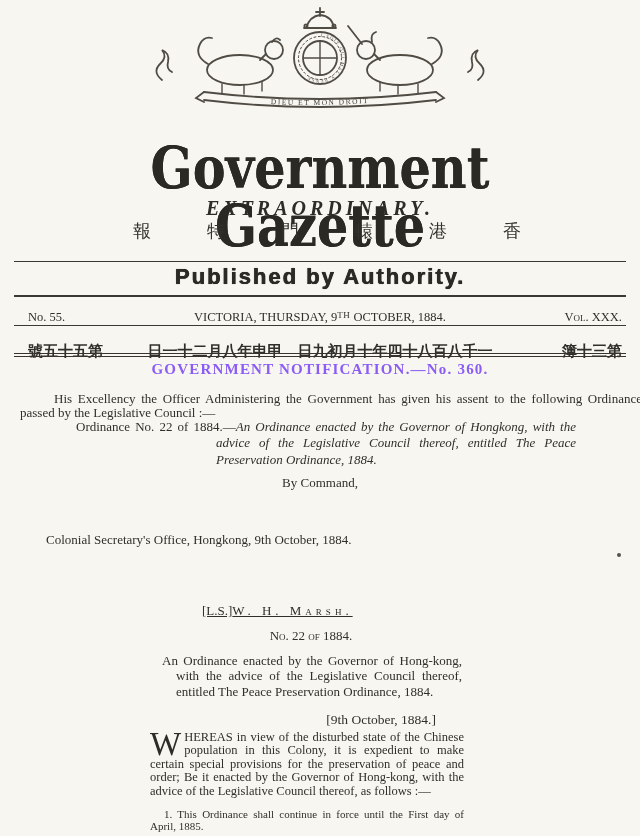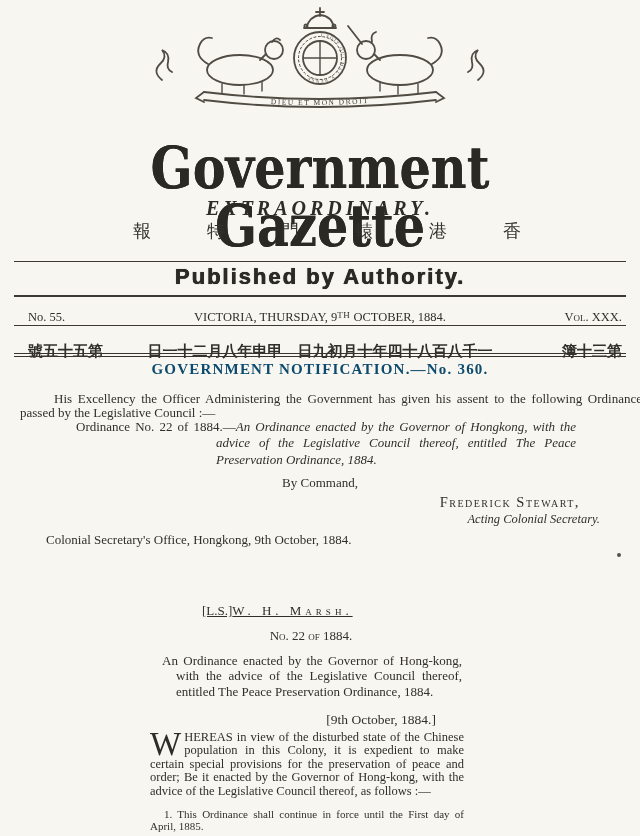--- a/index.html
+++ b/index.html
@@ -40,21 +40,21 @@
   .bar{left:14px;width:612px;display:flex;align-items:baseline;}
   .issue-row{top:302px;font-size:12.5px;gap:13px;}
   .cn-row{top:334px;font-size:15px;font-weight:700;}
   .cell-l{width:132px;padding-left:14px;box-sizing:border-box;text-align:left;}
   .cell-c{flex:1;text-align:center;}
   .cell-r{width:132px;padding-right:4px;box-sizing:border-box;text-align:right;margin-top:8px;}
   .sup-th{font-size:9px;vertical-align:3px;letter-spacing:.5px;}
   .sc{font-variant:small-caps;}
 
   
-  .heading{top:361px;font-size:15px;letter-spacing:1.2px;font-weight:600;color:#0c4a6e;}
+  .heading{top:361px;font-size:15px;letter-spacing:1.2px;font-weight:600;color:#8b5cf6;}
   .assent{top:380px;left:8px;width:622px;font-size:13px;line-height:1.1;
     text-indent:34px;text-align:justify;}
   .ord-ref{top:419px;left:76px;width:360px;padding-left:140px;text-indent:-140px;
     font-size:13px;line-height:1.26;text-align:justify;}
   .ital{font-style:italic;}
   .by-command{top:475px;font-size:13px;}
   .sig{top:494px;right:40px;text-align:right;}
   .sig-name{font-variant:small-caps;font-size:14.5px;letter-spacing:1.5px;padding-right:20px;}
   .sig-title{font-style:italic;font-size:12.5px;margin-top:1px;}
   .office{top:532px;left:46px;font-size:13px;}
@@ -146,24 +146,20 @@
   </div>
   <div class="abs rule r4"></div>
 
   <div class="abs center heading">GOVERNMENT NOTIFICATION.—No. 360.</div>
   <p class="abs assent" style="margin:12px">His Excellency the Officer Administering the Government has given his assent to the following Ordinance passed by the Legislative Council :—</p>
 
   <p class="abs ord-ref" style="margin:0"><span>Ordinance No. 22 of 1884.—</span><span class="ital">An Ordinance enacted by the Governor of Hongkong, with the advice of the Legislative Council thereof, entitled The Peace Preservation Ordinance, 1884.</span></p>
 
   <div class="abs center by-command">By Command,</div>
 
-  <div class="abs sig">
-    <div class="sig-name">Frederick Stewart,</div>
-    <div class="sig-title">Acting Colonial Secretary.</div>
-  </div>
 
   <div class="abs office">Colonial Secretary's Office, Hongkong, 9th October, 1884.</div>
   <div class="abs speck"></div>
 
   <div class="abs seal-row">
     <span>[L.S.]</span>
     <span class="governor">W. H. Marsh.</span>
   </div>
   <div class="abs ord-num sc">No. 22 of 1884.</div>
 

